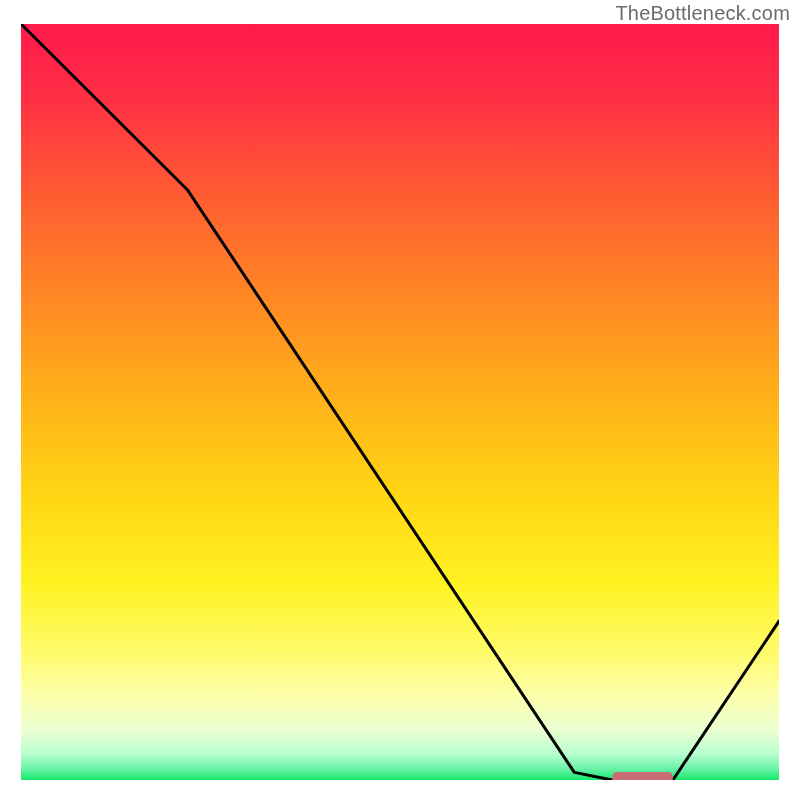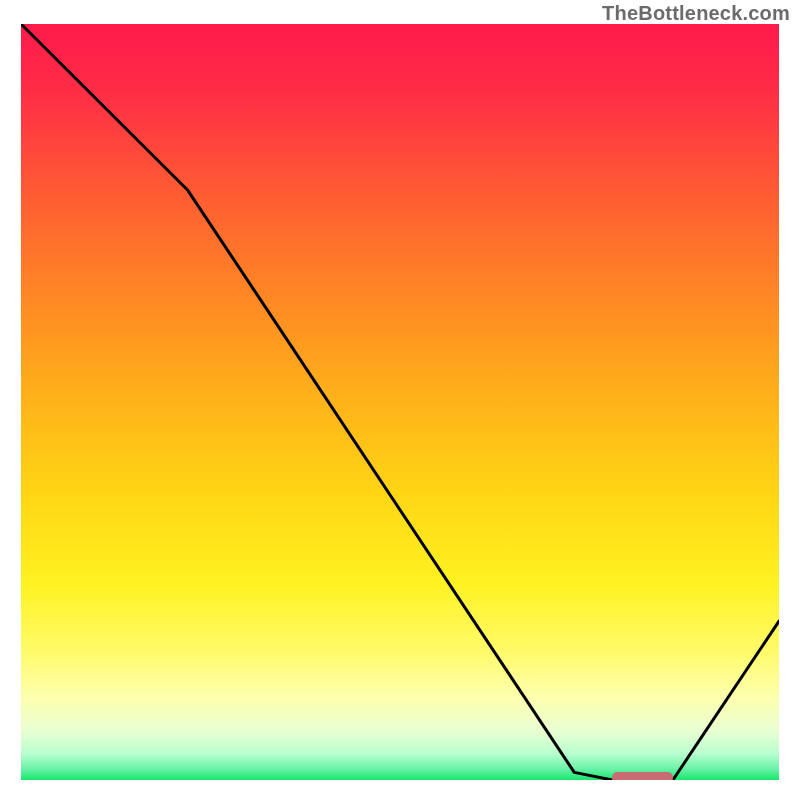--- a/index.html
+++ b/index.html
@@ -14,21 +14,21 @@
   .container {
     position: relative;
     width: 800px;
     height: 800px;
   }
   .watermark {
     position: absolute;
     top: 2px;
     right: 10px;
     font-size: 20px;
-    font-weight: bold;
+    font-weight: normal;
     color: #6b6b6b;
     letter-spacing: 0.2px;
     z-index: 5000;
   }
   .plot-area {
     position: absolute;
     left: 21px;
     top: 24px;
     width: 758px;
     height: 756px;

